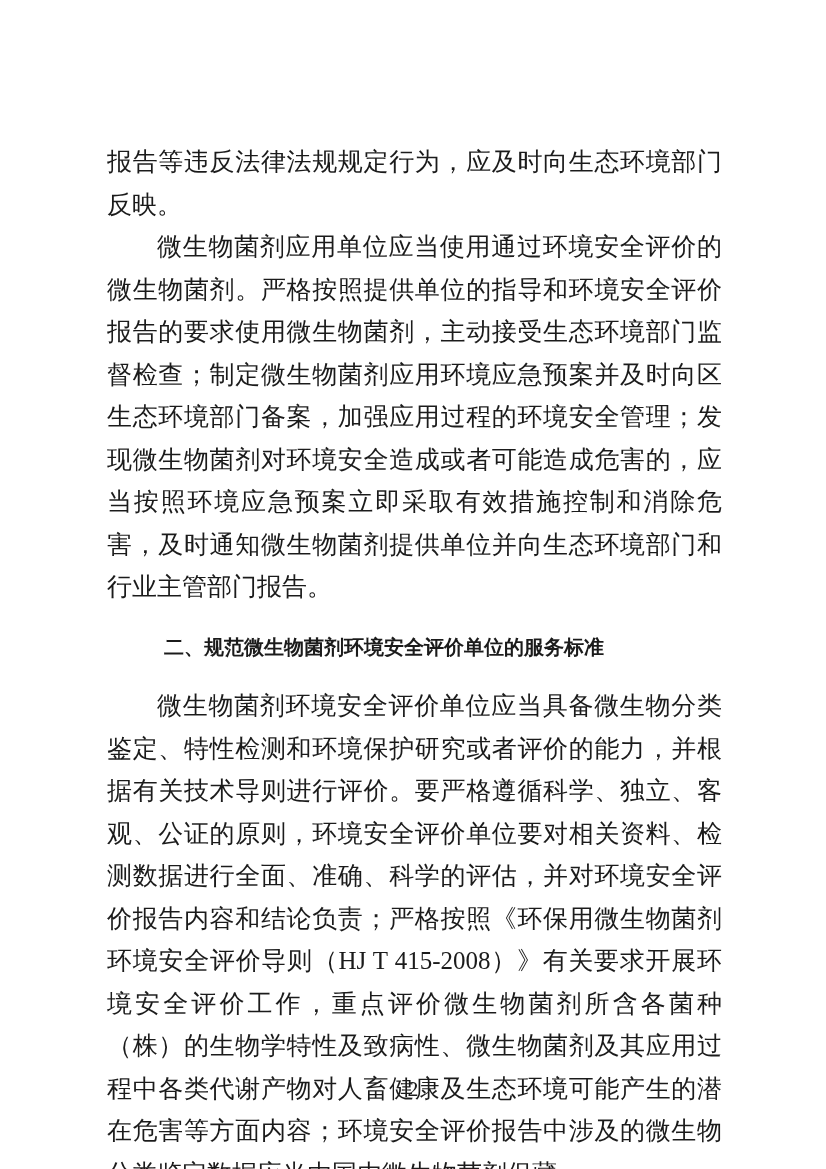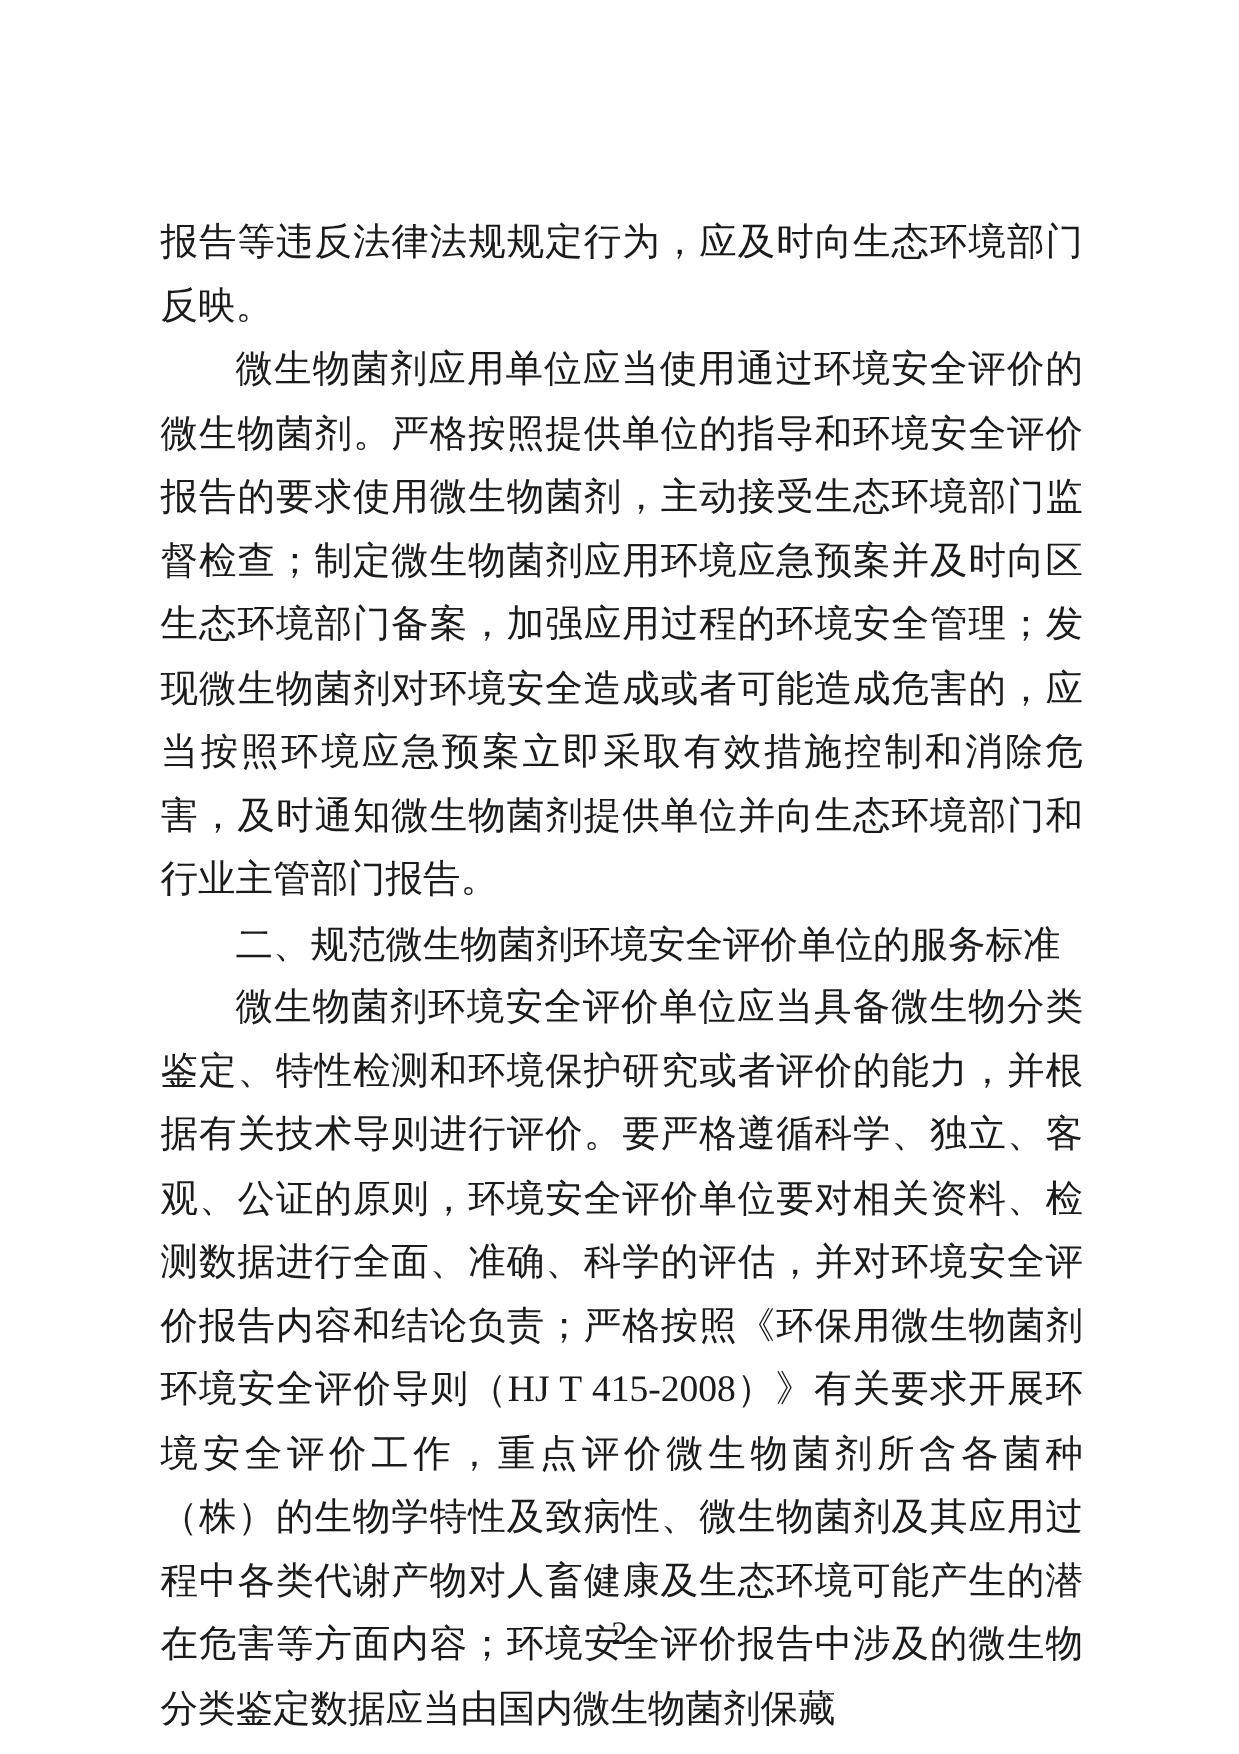--- a/index.html
+++ b/index.html
@@ -30,25 +30,25 @@
     margin: 0;
     text-indent: 2em;
   }
   .content p.no-indent {
     text-indent: 0;
   }
   .bold-lead {
     font-weight: normal;
   }
   .section-heading {
-    margin: 0;
-    font-size: 25px;
+    margin: 17px;
+    font-size: 20px;
     line-height: 42.5px;
     text-indent: 2em;
-    font-weight: normal;
+    font-weight: bold;
     font-family: "Liberation Sans", "DejaVu Sans", sans-serif;
     text-align: left;
   }
   .page-footer {
     position: absolute;
     left: 0;
     bottom: 66px;
     width: 100%;
     text-align: center;
   }

